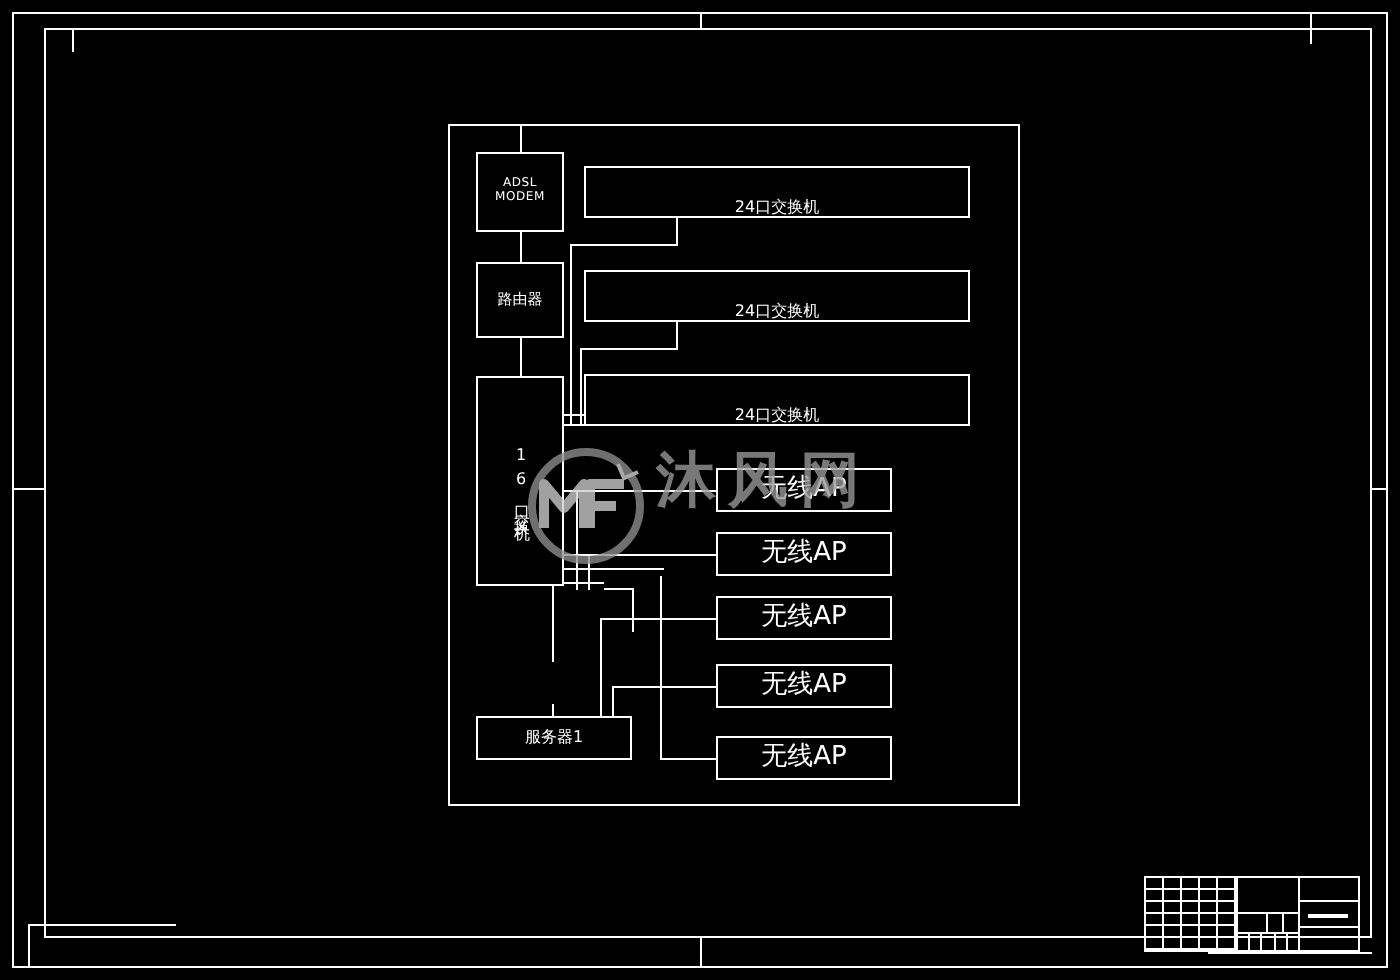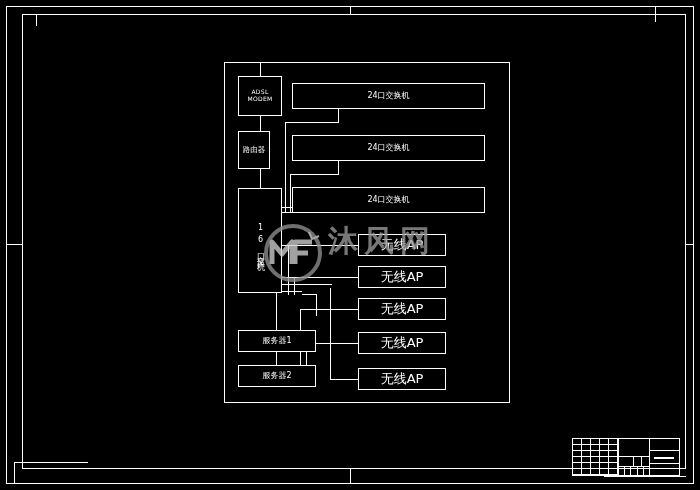--- a/index.html
+++ b/index.html
@@ -62,23 +62,23 @@
     z-index: 6;
   }
   .node .lbl {
     display: block;
     white-space: pre-line;
   }
 
   .node-modem  { font-size: 6px;  letter-spacing: .3px; }
   .node-router { font-size: 7.5px; }
   .node-sw16   { font-size: 8px; }
-  .node-sw24   { font-size: 8px; }
+  .node-sw24   { font-size: 8px; align-items: flex-end; }
   .node-ap     { font-size: 13px; }
-  .node-srv    { font-size: 8px; }
+  .node-srv    { font-size: 8px; margin-top: 28px; }
 
   
   .vertical-text {
     writing-mode: vertical-rl;
     text-orientation: upright;
     letter-spacing: 3px;
     line-height: 1;
   }
 
   
@@ -233,21 +233,21 @@
   <div class="wire wire-v" style="left:276px; top:352px; height:13px;"></div>
 
   <div class="wire wire-v" style="left:316px; top:294px; height:22px;"></div>
   <div class="wire wire-h" style="left:302px; top:294px; width:15px;"></div>
 
   <div class="node node-modem" style="left:238px; top:76px; width:44px; height:40px;">
     <span class="lbl">ADSL
 MODEM</span>
   </div>
 
-  <div class="node node-router" style="left:238px; top:131px; width:32px; height:38px;">
+  <div class="node node-router" style="left:238px; top:131px; width:44px; height:38px;">
     <span class="lbl">路由器</span>
   </div>
 
   <div class="node node-sw16" style="left:238px; top:188px; width:44px; height:105px;">
     <span class="lbl vertical-text">16口交换机</span>
   </div>
 
   <div class="node node-sw24" style="left:292px; top:83px; width:193px; height:26px;">
     <span class="lbl">24口交换机</span>
   </div>
@@ -277,23 +277,20 @@
   </div>
 
   <div class="node node-ap" style="left:358px; top:368px; width:88px; height:22px;">
     <span class="lbl">无线AP</span>
   </div>
 
   <div class="node node-srv" style="left:238px; top:330px; width:78px; height:22px;">
     <span class="lbl">服务器1</span>
   </div>
 
-  <div class="node node-srv" style="left:238px; top:365px; width:78px; height:22px;">
-    <span class="lbl">服务器2</span>
-  </div>
 
   <div class="watermark">
     <svg class="wm-logo" viewBox="0 0 62 62">
       <circle cx="31" cy="31" r="27" fill="none" stroke="#8f8f8f" stroke-width="4"></circle>
       <path d="M10 42 L10 20 L20 32 L30 20 L30 42" fill="none" stroke="#cfcfcf" stroke-width="5" stroke-linejoin="round"></path>
       <path d="M33 42 L33 20 L50 20 M33 31 L46 31" fill="none" stroke="#cfcfcf" stroke-width="5" stroke-linejoin="round"></path>
       <path d="M47 10 L50 17 L57 14" fill="none" stroke="#d8d8d8" stroke-width="2"></path>
     </svg>
     <div class="wm-text">沐风网</div>
   </div>

